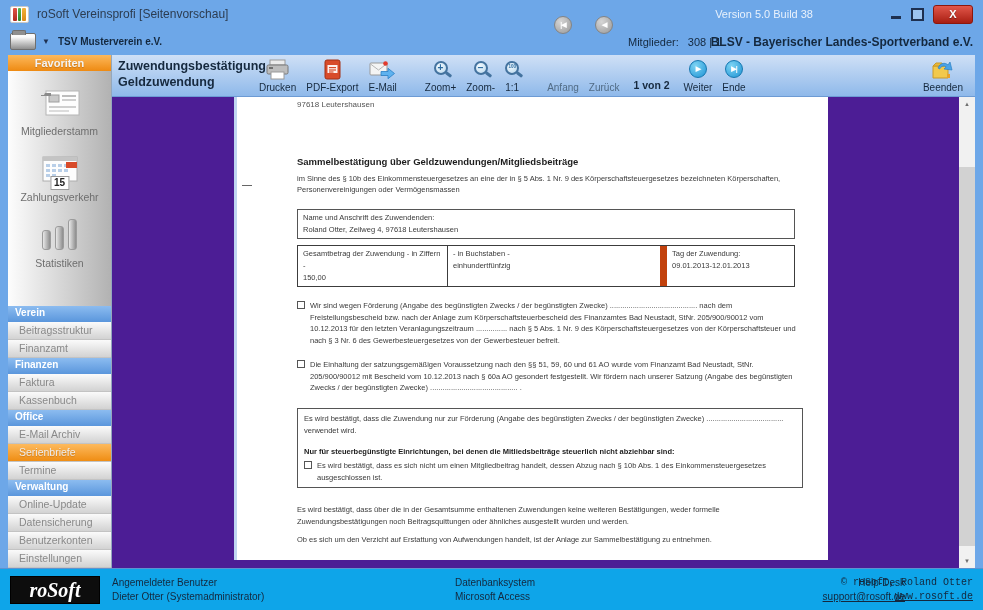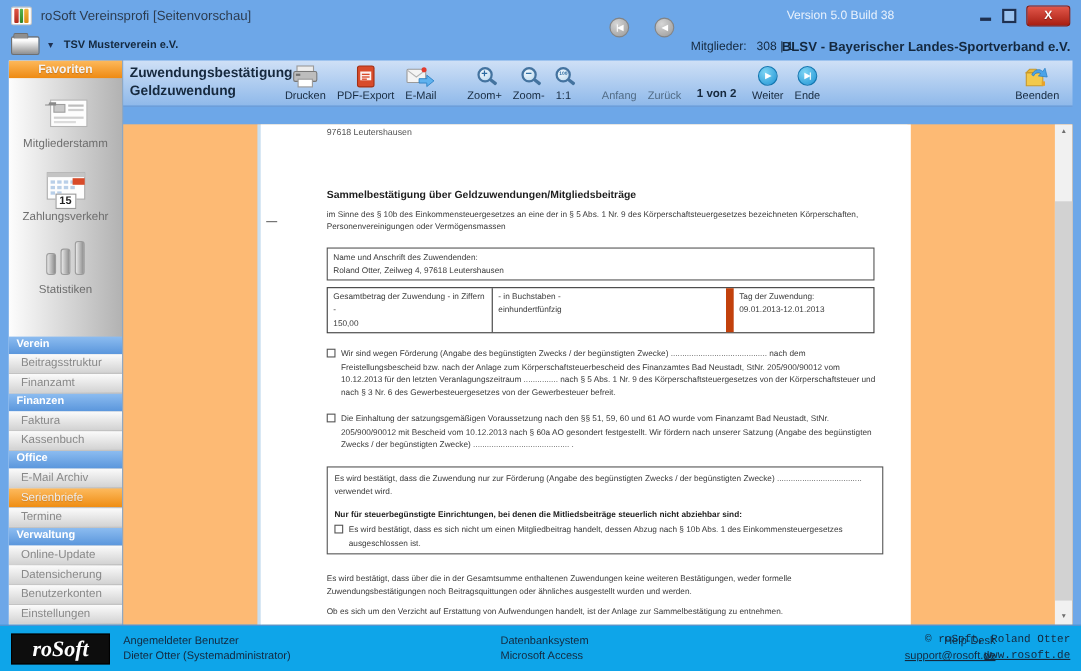--- a/index.html
+++ b/index.html
@@ -87,21 +87,21 @@
   .tb-btn.disabled { color:#51central; color:#516b85;gap:47px; }
   .mag { position:relative; width:14px; height:14px; border:2px solid #44739f; border-radius:50%;
     background:radial-gradient(circle at 35% 30%, #f2faff, #b9d7ec); margin-bottom:3px; }
   .mag::after { content:""; position:absolute; width:7px; height:3px; background:#44739f;
     right:-6px; bottom:-3px; transform:rotate(38deg); border-radius:1px; }
   .mag .sign { position:absolute; inset:0; display:flex; align-items:center; justify-content:center;
     font-weight:bold; color:#2a6aa0; font-size:10px; line-height:1; letter-spacing:0; }
   .mag .sign.tiny { font-size:4.5px; }
 
   
-  .preview { position:absolute; top:42px; left:0; right:0; bottom:0; background:#fdba74; overflow:hidden;margin-top:16px; }
+  .preview { position:absolute; top:42px; left:0; right:0; bottom:0; background:#4c1d95; overflow:hidden; }
   .page { position:absolute; left:125px; top:0; width:591px; height:463px; background:#fff;
     box-shadow:-3px 0 0 rgba(198,224,246,.95); }
   .scrollbar { position:absolute; right:0; top:0; bottom:0; width:16px; background:#f1f1f1; }
   .sb-arrow { position:absolute; left:0; right:0; text-align:center; color:#6f6f6f; font-size:6px; cursor:pointer; }
   .sb-arrow.up { top:4px; } .sb-arrow.down { bottom:4px; }
   .sb-thumb { position:absolute; left:0; right:0; top:70px; bottom:22px; background:#d2d2d2; cursor:grab; }
 
   
   .doc { position:absolute; inset:0; font-size:7.5px; color:#3a3a3a; }
   .doc .abs { position:absolute; }

